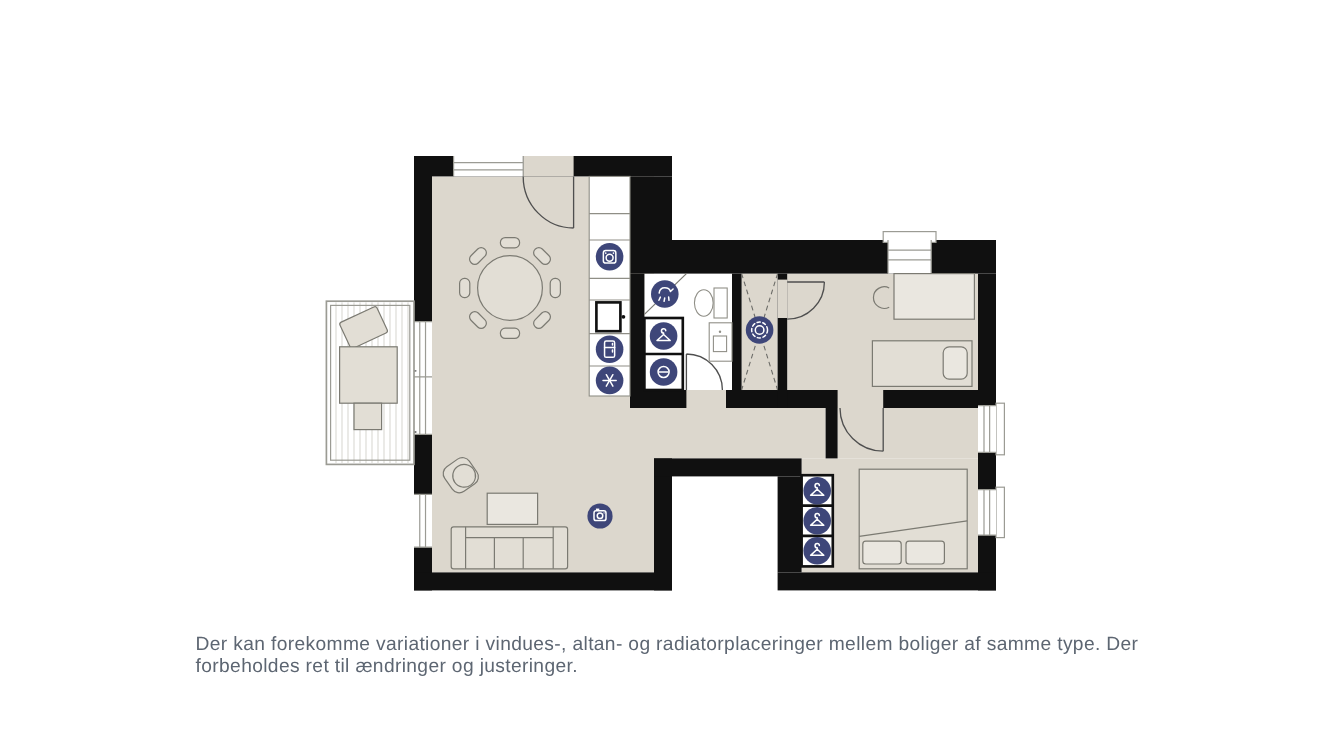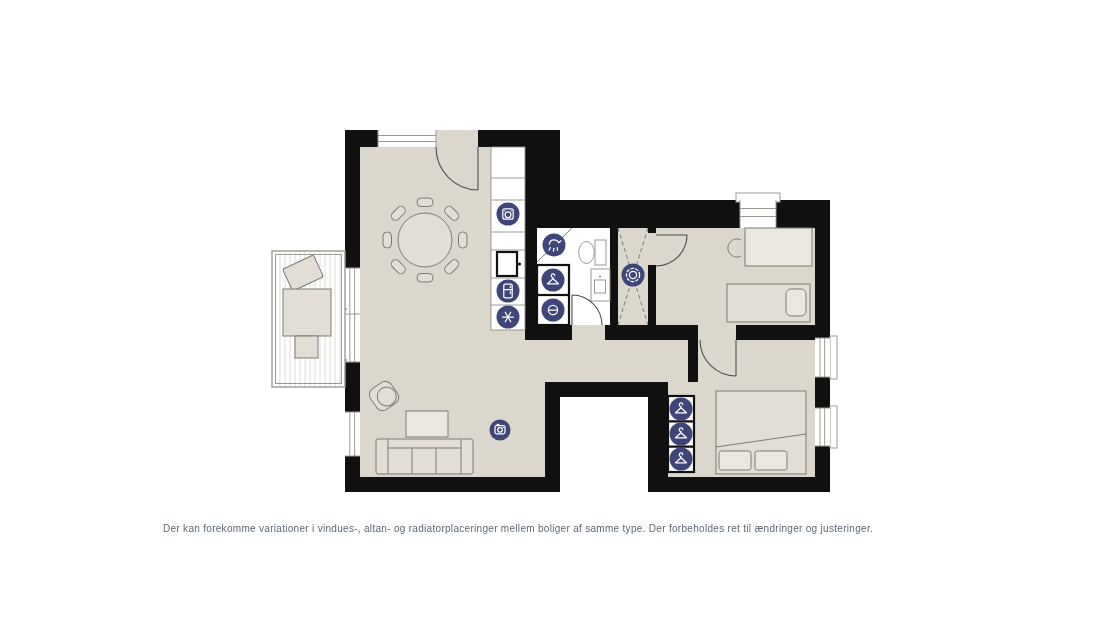--- a/index.html
+++ b/index.html
@@ -1,19 +1,19 @@
 <!DOCTYPE html>
 <html style="--background: #ffffff; --wall: #101010; --floor: #dcd7cd; --white: #ffffff; --furniture-fill: #e2ded5; --outline: #7b7a72; --window: #9b9b94; --icon-bg: #3e4679; --icon-glyph: #ffffff; --text: #5d6672;"><head>
 <meta charset="utf-8">
 <style>
   html,body{margin:0;padding:0;background:#fff;}
   .page{position:relative;width:1100px;height:619px;background:var(--background,#fff);overflow:hidden;
         font-family:"Liberation Sans",sans-serif;}
   .plan{position:absolute;left:0;top:0;}
-  .disclaimer{position:absolute;left:163px;top:513px;width:820px;font-size:10px;
+  .disclaimer{position:absolute;left:163px;top:513px;width:820px;font-size:16px;
               letter-spacing:.3px;color:var(--text,#5d6672);}
   
   .wall{fill:var(--wall,#101010);}
   .floor{fill:var(--floor,#dcd7cd);}
   .bathfloor{fill:var(--white,#ffffff);}
   .furn{fill:var(--furniture-fill,#e2ded5);stroke:var(--outline,#7b7a72);stroke-width:1;}
   .furn2{fill:#eae7e0;stroke:var(--outline,#7b7a72);stroke-width:1;}
   .line{stroke:var(--outline,#7b7a72);stroke-width:1;fill:none;}
   .cab{fill:var(--white,#ffffff);stroke:#8f8e86;stroke-width:.9;}
   .cabline{stroke:#8f8e86;stroke-width:.9;fill:none;}

